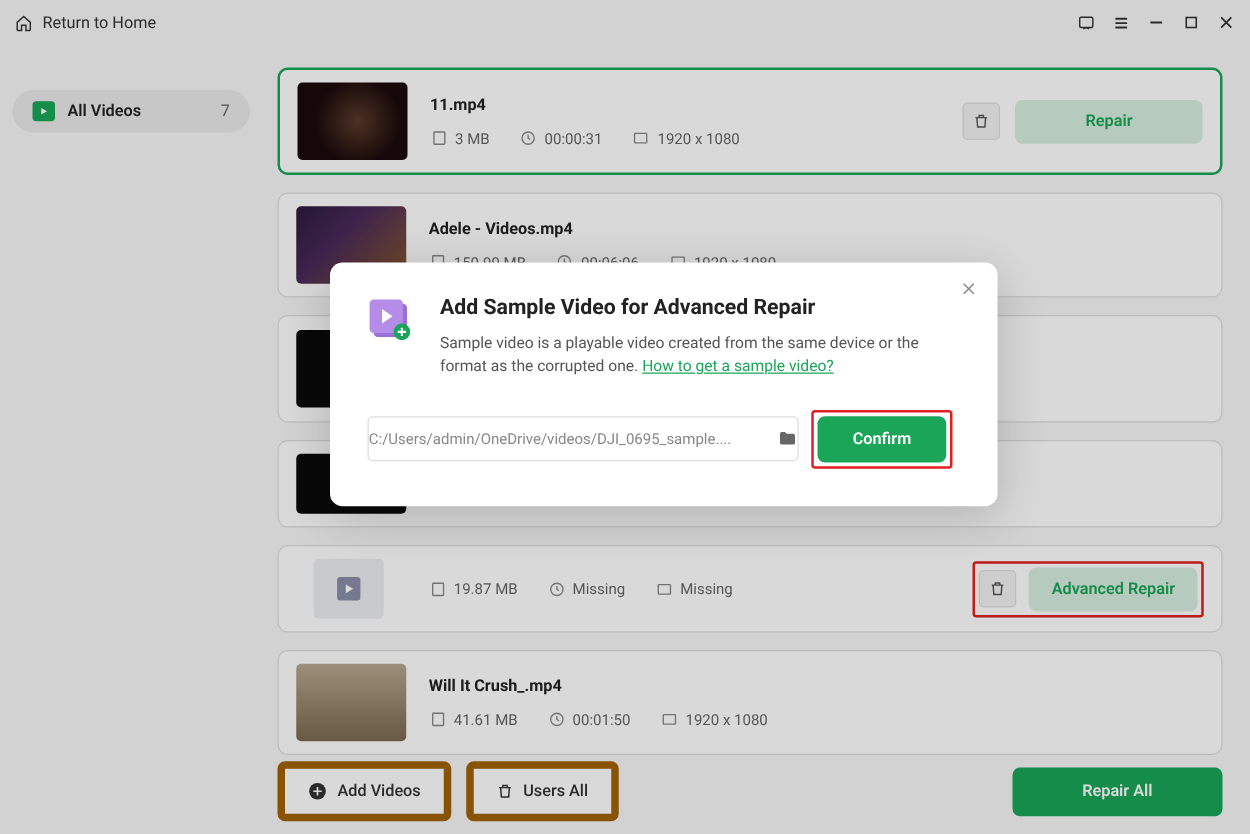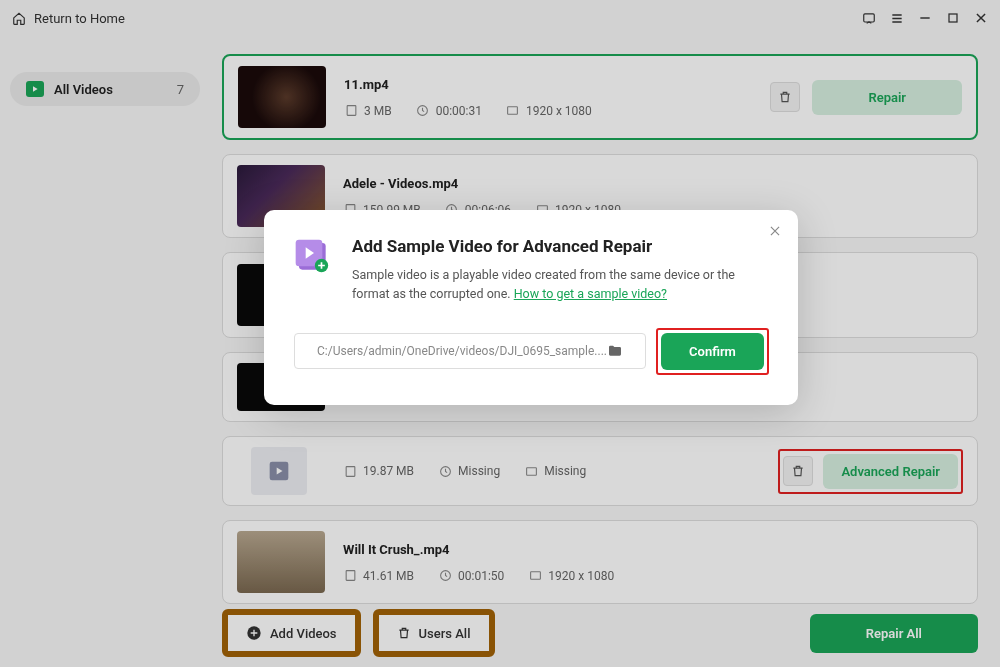--- a/index.html
+++ b/index.html
@@ -46,21 +46,21 @@
 
 .overlay { position: absolute; inset: 0; background: rgba(0,0,0,0.15); z-index: 10; }
 .modal { position: absolute; top: 210px; left: 264px; width: 534px; background: #fff; border-radius: 10px; padding: 26px 36px 30px 30px; z-index: 20; box-shadow: 0 8px 40px rgba(0,0,0,0.18); }
 .modal-close { position: absolute; top: 14px; right: 16px; font-size: 18px; color: #888; cursor: pointer; background: none; border: none; }
 .modal-header { display: flex; gap: 18px; align-items: flex-start; margin-bottom: 24px; }
 .modal-icon { width: 40px; height: 40px; flex-shrink: 0; margin-top: 2px; }
 .modal-title { font-size: 17px; font-weight: 700; color: #222; margin-bottom: 10px; }
 .modal-desc { font-size: 12.5px; color: #555; line-height: 1.5; }
 .modal-link { color: #1aa558; text-decoration: underline; cursor: pointer; }
 .modal-input-row { display: flex; align-items: center; gap: 10px; }
-.path-input { flex: 1; border: 1px solid #ddd; border-radius: 4px; padding: 9px 22px; font-size: 12px; color: #888; display: flex; align-items: center; justify-content: space-between; }
+.path-input { flex: 1; border: 1px solid #ddd; border-radius: 4px; padding: 9px 0; font-size: 12px; color: #888; display: flex; align-items: center; justify-content: space-between; gap: 34px; }
 .path-folder { color: #666; cursor: pointer; }
 .confirm-box { border: 2px solid #e02020; border-radius: 3px; padding: 3px; }
 .confirm-btn { background: #1aa558; color: #fff; border: none; border-radius: 6px; padding: 11px 28px; font-size: 13px; font-weight: 600; cursor: pointer; }
 
 svg { display: block; }
 </style>
 </head>
 <body>
 
 <div class="titlebar">

